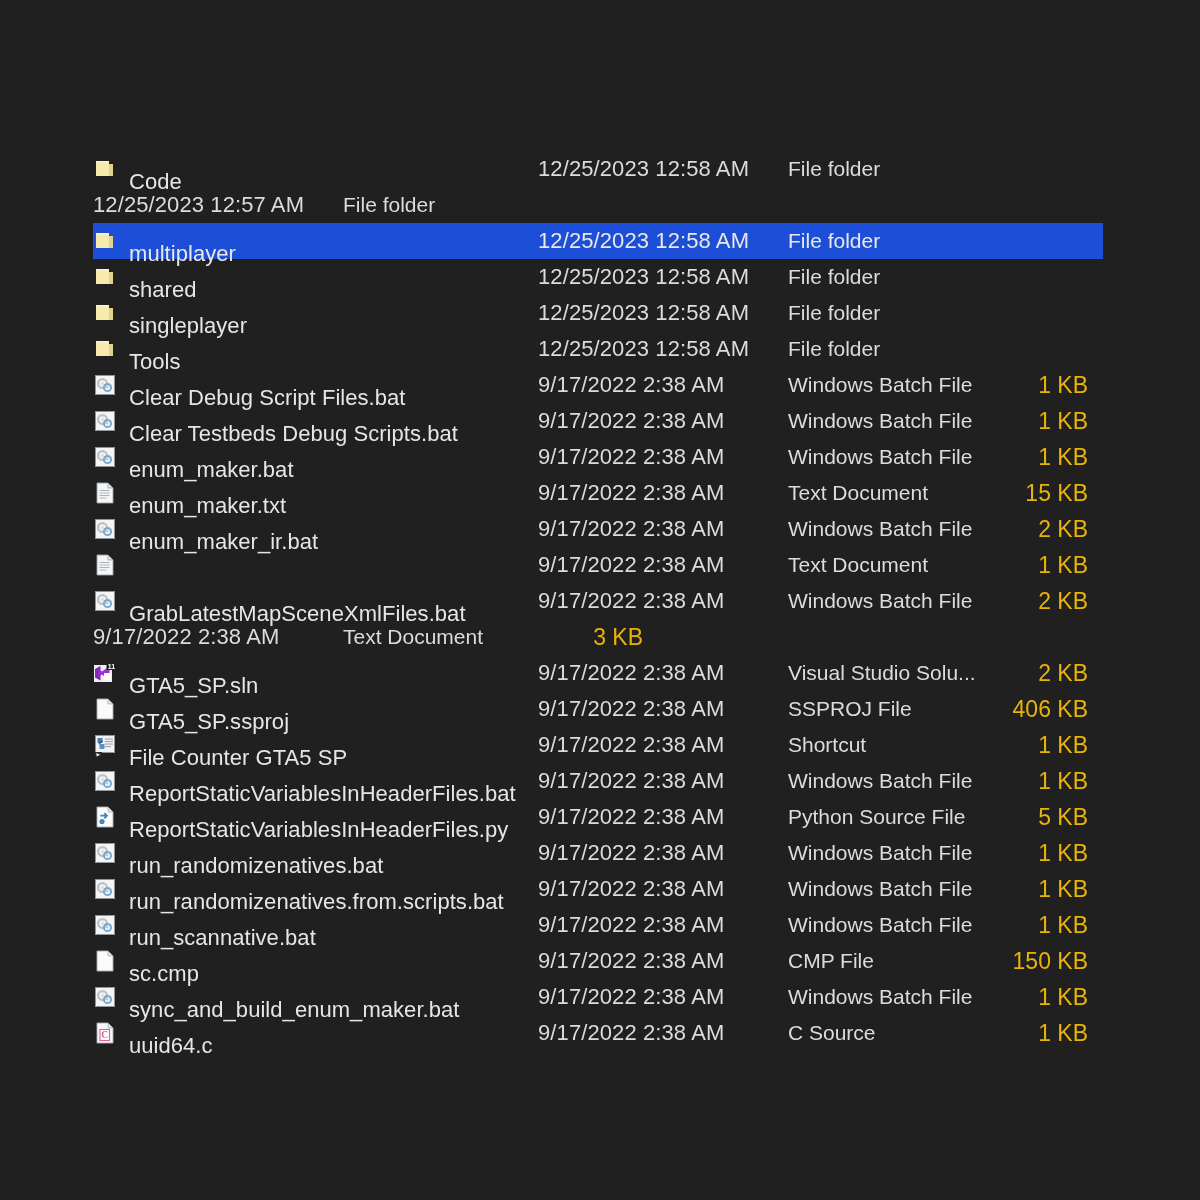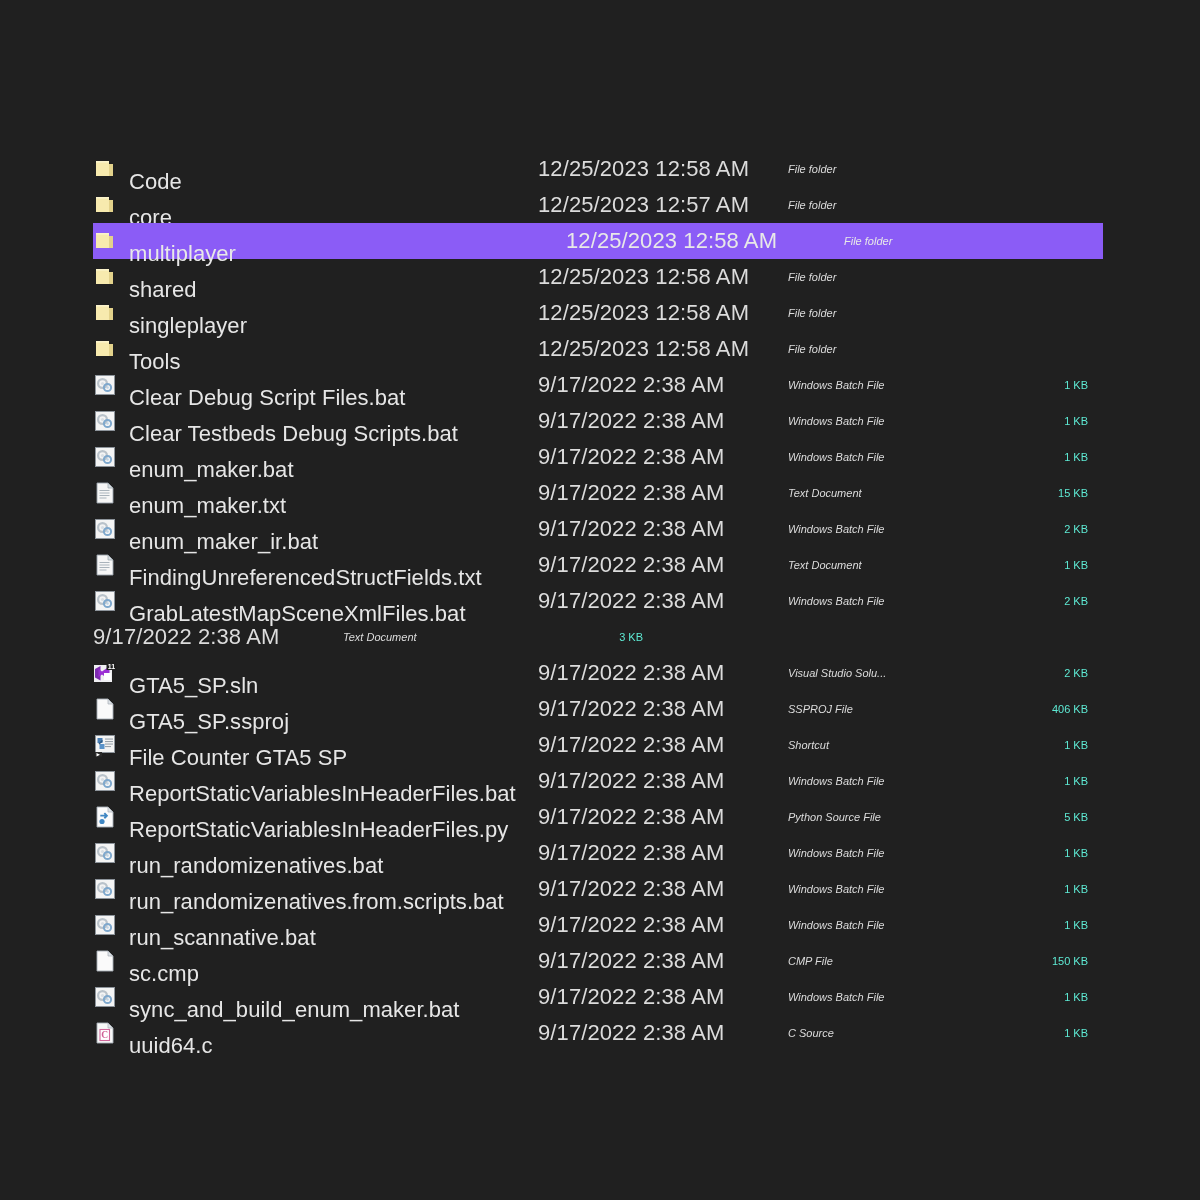--- a/index.html
+++ b/index.html
@@ -33,22 +33,21 @@
   }
 
   .row {
     position: relative;
     height: 36px;
     display: flex;
     align-items: center;
     background: transparent;
   }
   .row.selected {
-    background: #8b5cf6;
-    gap: 28px;
+    background: #1d4ed8;
   }
 
   .cell-name {
     position: relative;
     width: 445px;
     display: flex;
     align-items: center;
     flex: none;
     overflow: hidden;
   }
@@ -57,30 +56,29 @@
     flex: none;
     color: #dcdcdc;
     font-size: 22px;
     letter-spacing: 0.1px;
     white-space: nowrap;
   }
   .cell-type {
     width: 215px;
     flex: none;
     color: #dcdcdc;
-    font-size: 11px;
+    font-size: 21px;
     white-space: nowrap;
     overflow: hidden;
-    font-style: italic;
   }
   .cell-size {
     width: 85px;
     flex: none;
-    color: #5eead4;
-    font-size: 11px;
+    color: #eab308;
+    font-size: 23px;
     text-align: right;
     white-space: nowrap;
   }
 
   .row.selected .cell-date,
   .row.selected .cell-type,
   .row.selected .cell-size,
   .row.selected .name-text {
     color: #e8e8e8;
   }
@@ -117,30 +115,20 @@
       <path d="M3 4 h13 v1.6 h-13 z" fill="#fbf3cb"></path>
     </svg>
   </span>
 <span class="name-text">Code</span>
         </div>
         <div class="cell-date">12/25/2023 12:58 AM</div>
         <div class="cell-type">File folder</div>
         <div class="cell-size"></div>
       </div>
       <div class="row">
-        <div class="cell-name">
-  <span class="icon-wrap">
-    <svg width="24" height="24" viewBox="0 0 24 24">
-      <path d="M3 4 h13 v15 h-13 z" fill="#f7eaae"></path>
-      <path d="M16 7 h4 v12 h-4 z" fill="#e3d28b"></path>
-      <path d="M3 4 h13 v1.6 h-13 z" fill="#fbf3cb"></path>
-    </svg>
-  </span>
-<span class="name-text">core</span>
-        </div>
         <div class="cell-date">12/25/2023 12:57 AM</div>
         <div class="cell-type">File folder</div>
         <div class="cell-size"></div>
       </div>
       <div class="row selected">
         <div class="cell-name">
   <span class="icon-wrap">
     <svg width="24" height="24" viewBox="0 0 24 24">
       <path d="M3 4 h13 v15 h-13 z" fill="#f7eaae"></path>
       <path d="M16 7 h4 v12 h-4 z" fill="#e3d28b"></path>
@@ -293,21 +281,20 @@
       <path d="M4 2 h11 l5 5 v15 h-16 z" fill="#f6f6f6" stroke="#9aa3ab" stroke-width="0.9"></path>
       <path d="M15 2 v5 h5 z" fill="#d8dde2" stroke="#9aa3ab" stroke-width="0.7"></path>
       <g fill="#a9b3bb">
         <rect x="6.5" y="9" width="10" height="1"></rect>
         <rect x="6.5" y="11.5" width="10" height="1"></rect>
         <rect x="6.5" y="14" width="10" height="1"></rect>
         <rect x="6.5" y="16.5" width="7" height="1"></rect>
       </g>
     </svg>
   </span>
-<span class="name-text">FindingUnreferencedStructFields.txt</span>
         </div>
         <div class="cell-date">9/17/2022 2:38 AM</div>
         <div class="cell-type">Text Document</div>
         <div class="cell-size">1 KB</div>
       </div>
       <div class="row">
         <div class="cell-name">
   <span class="icon-wrap">
     <svg width="24" height="24" viewBox="0 0 24 24">
       <rect x="2.5" y="2.5" width="19" height="19" fill="#f4f4f4" stroke="#8d949b" stroke-width="1"></rect>

